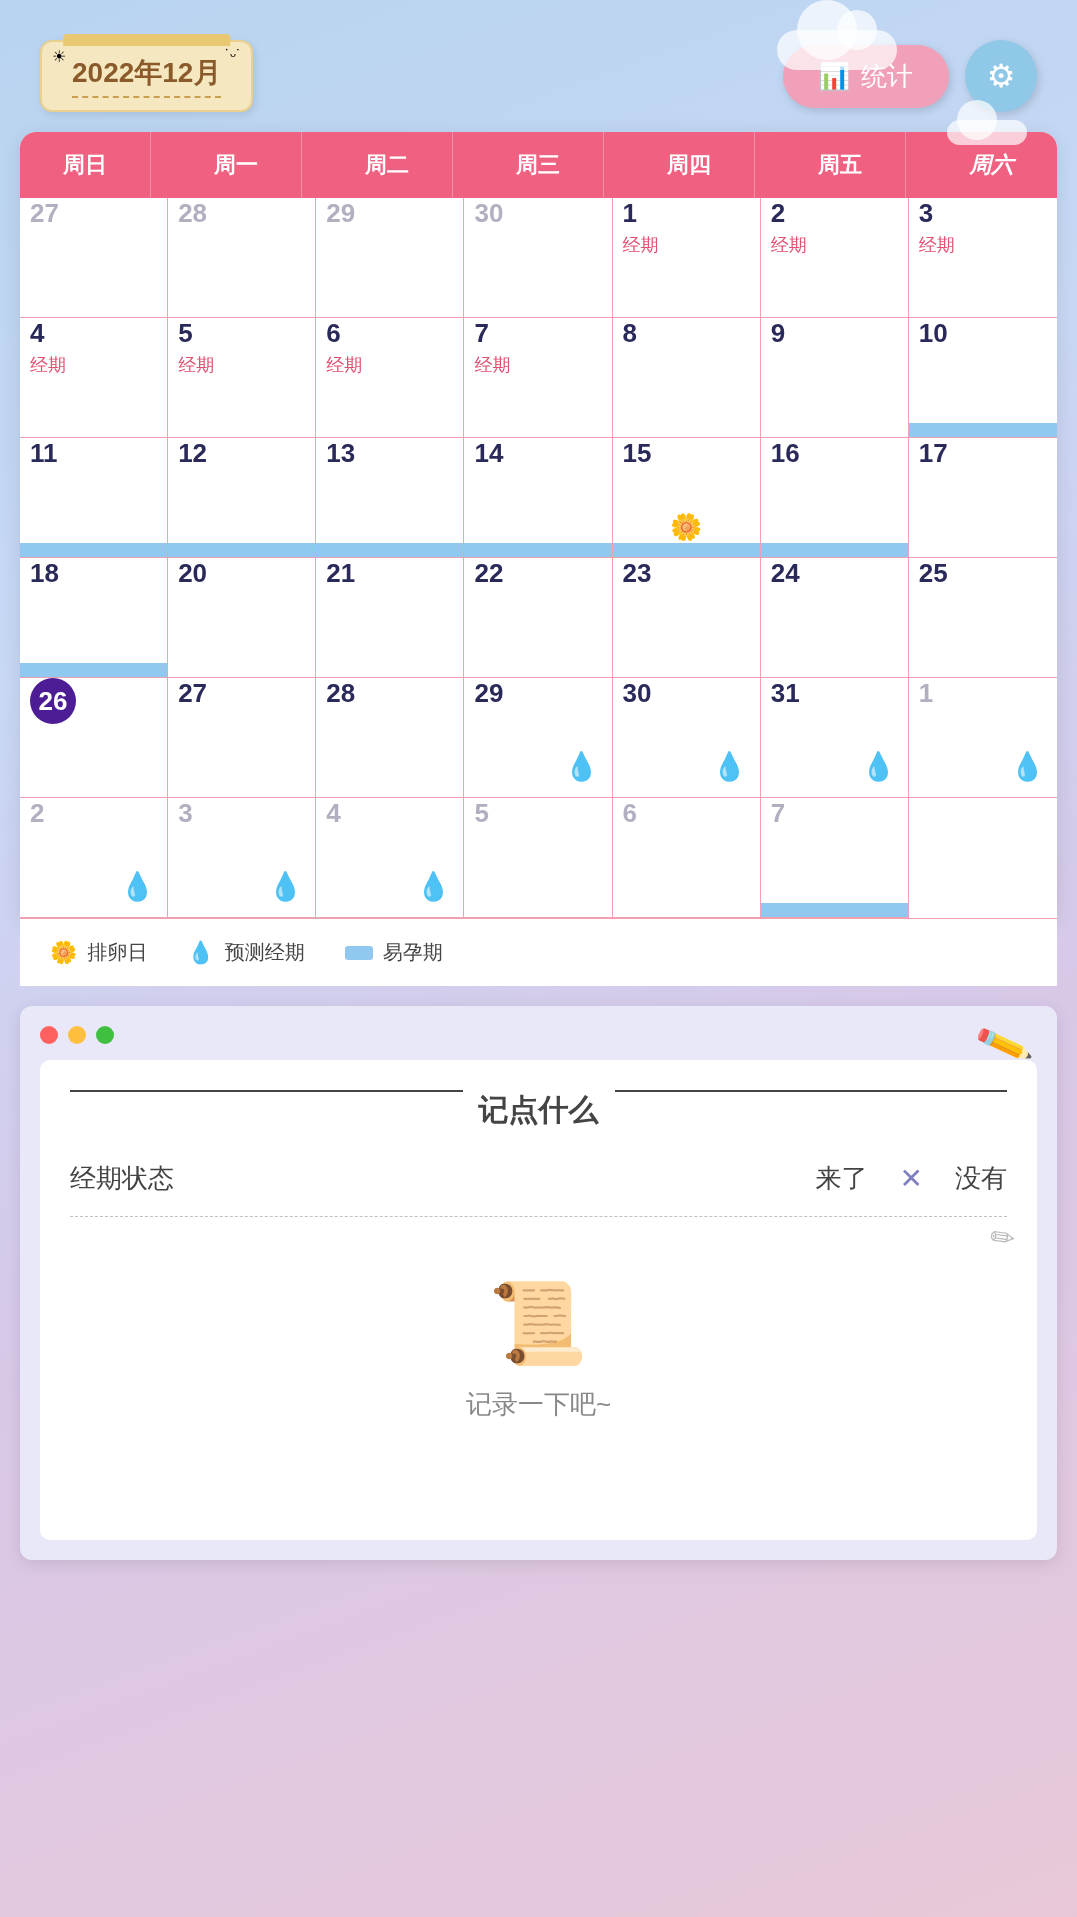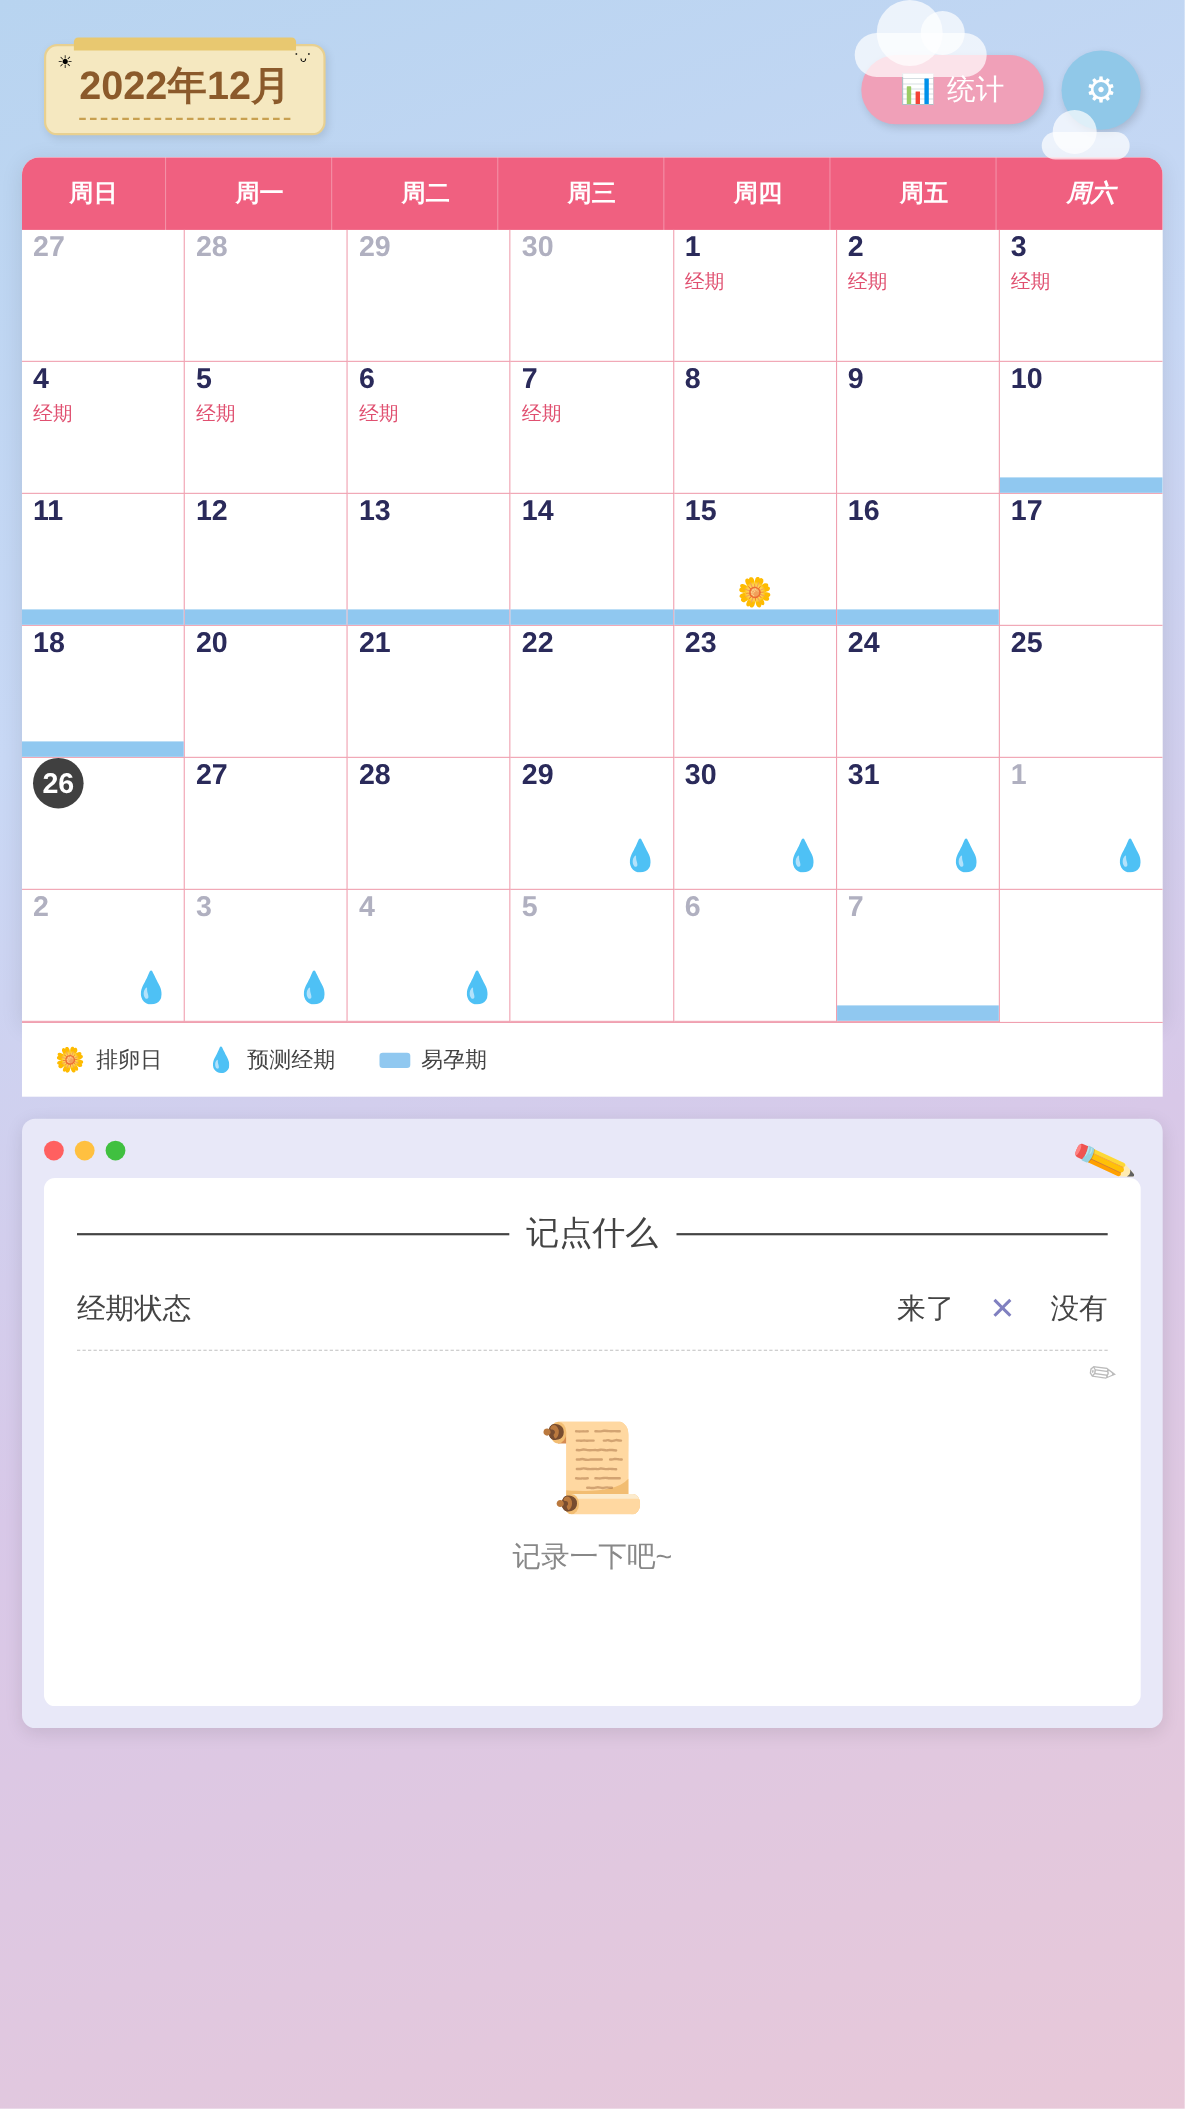--- a/index.html
+++ b/index.html
@@ -63,21 +63,21 @@
       left: 10px;
       font-size: 16px;
     }
     .face-icon {
       position: absolute;
       top: 5px;
       right: 10px;
       font-size: 16px;
     }
     .month-text {
-      font-size: 36px;
+      font-size: 28px;
       font-weight: bold;
       color: #8b5a2b;
       font-family: 'PingFang SC', sans-serif;
     }
     .dotted-line {
       height: 2px;
       border-top: 2px dashed #c8a050;
       margin-top: 4px;
     }
 
@@ -159,21 +159,21 @@
     }
     .cal-cell:nth-child(7n) { border-right: none; }
 
     .cal-date {
       font-size: 26px;
       font-weight: bold;
       color: #2a2a5a;
     }
     .cal-date.other-month { color: #b0b0c0; }
     .cal-date.today {
-      background: #404040;
+      background: #4c1d95;
       color: white;
       border-radius: 50%;
       width: 46px;
       height: 46px;
       display: flex;
       align-items: center;
       justify-content: center;
     }
 
     .period-label {
@@ -265,24 +265,24 @@
       border-radius: 10px;
       padding: 30px;
       min-height: 480px;
       position: relative;
     }
 
     .notes-title {
       text-align: center;
       font-size: 30px;
       color: #444;
-      font-weight: normal;
+      font-weight: bold;
       margin-bottom: 30px;
       display: flex;
-      align-items: center;
+      align-items: flex-start;
       justify-content: center;
       gap: 16px;
     }
     .dash-line {
       flex: 1;
       height: 2px;
       background: #444;
     }
 
     .period-status-row {

